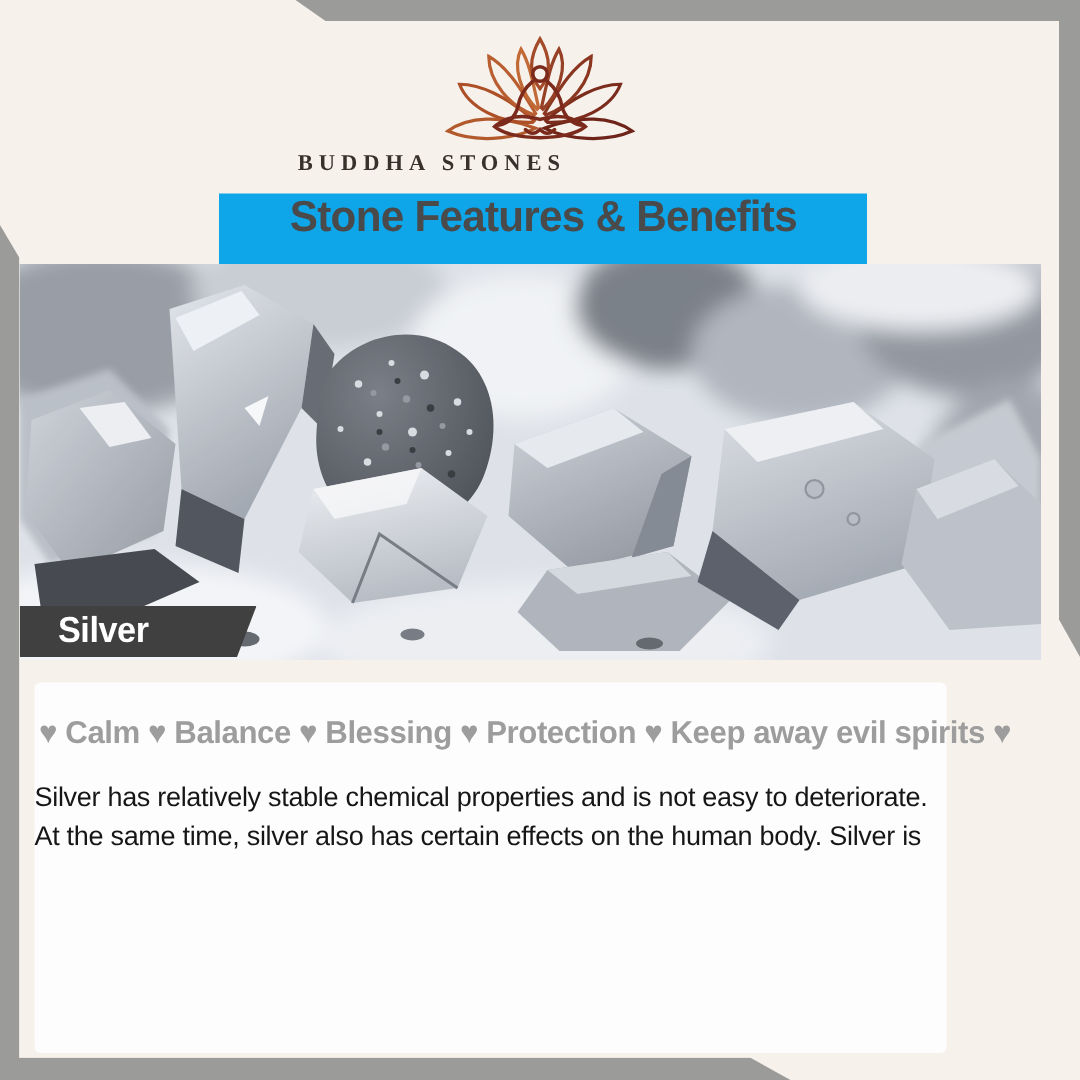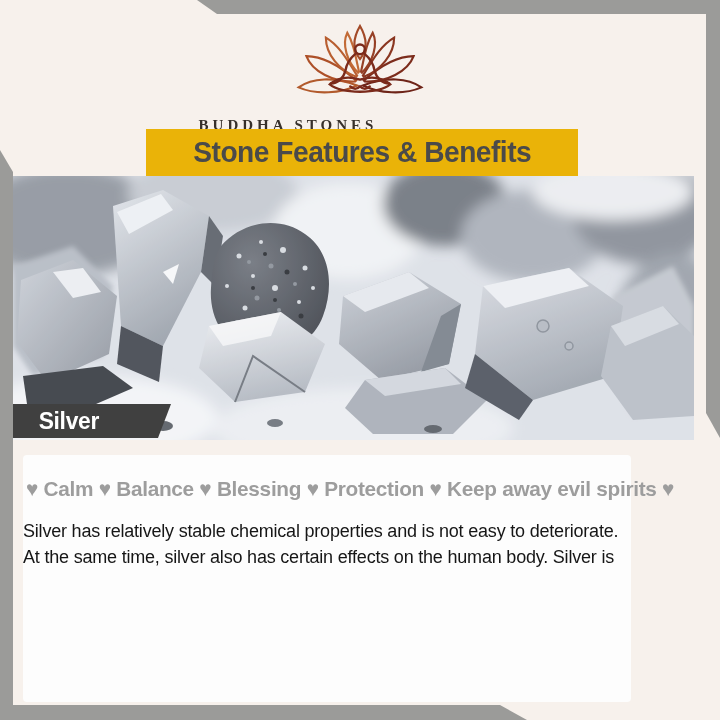--- a/index.html
+++ b/index.html
@@ -15,25 +15,25 @@
     clip-path:polygon(0 0,100% 0,100% 100%,0 413px);}
   .frame-left{left:0;top:150px;width:13px;height:570px;
     clip-path:polygon(0 0,100% 22px,100% 100%,0 100%);}
   .frame-bottom{left:0;top:705px;width:527px;height:15px;
     clip-path:polygon(0 0,500px 0,100% 100%,0 100%);}
 
   .logo{position:absolute;left:50%;top:24px;transform:translateX(-50%);}
   .wordmark{
     position:absolute;left:0;top:101px;width:576px;text-align:center;
     font-family:"Liberation Serif",serif;font-size:15px;font-weight:600;
-    letter-spacing:4px;color:#37302b;margin-top:16px;
+    letter-spacing:4px;color:#37302b;
   }
   .banner{
     position:absolute;left:146px;top:129px;width:432px;height:47px;
-    background:#eab308;display:flex;align-items:center;justify-content:center;
+    background:#0ea5e9;display:flex;justify-content:center;
   }
   .banner-title{
     font-size:29px;font-weight:700;color:#4a4a4a;letter-spacing:-0.5px;
     transform:scaleX(0.97);white-space:nowrap;
   }
   .photo{position:absolute;left:13px;top:176px;width:681px;height:264px;overflow:hidden;}
   .photo svg{display:block;}
   .stone-band{
     position:absolute;left:0;top:228px;width:158px;height:34px;
     background:#404040;clip-path:polygon(0 0,100% 0,calc(100% - 13px) 100%,0 100%);

